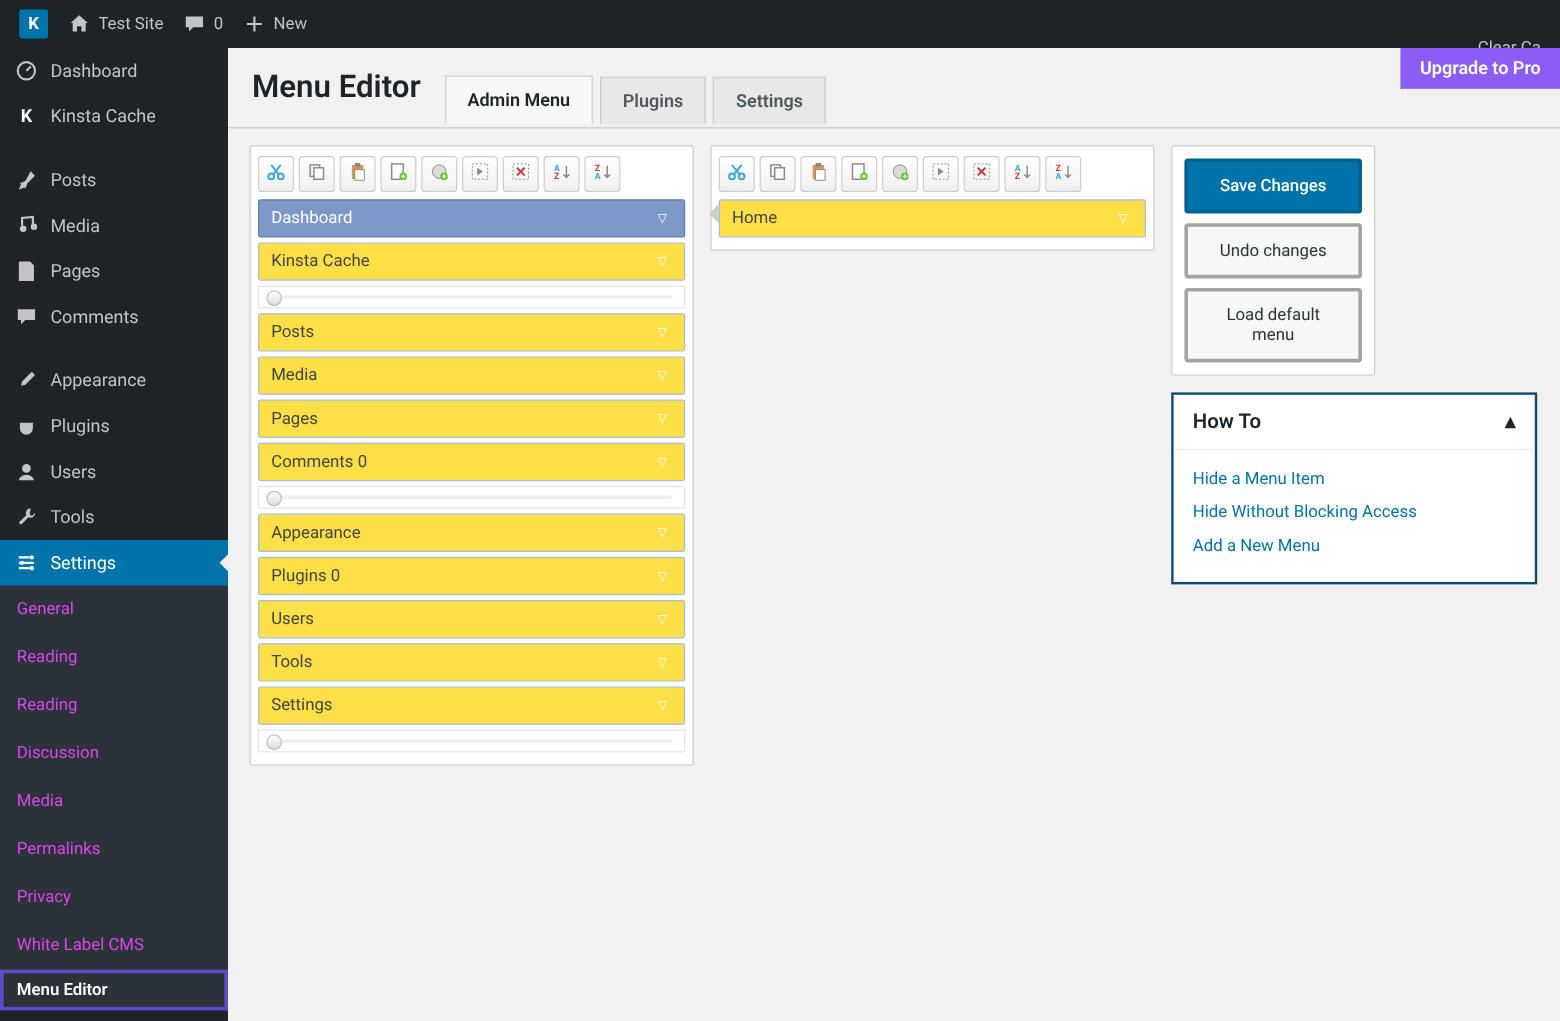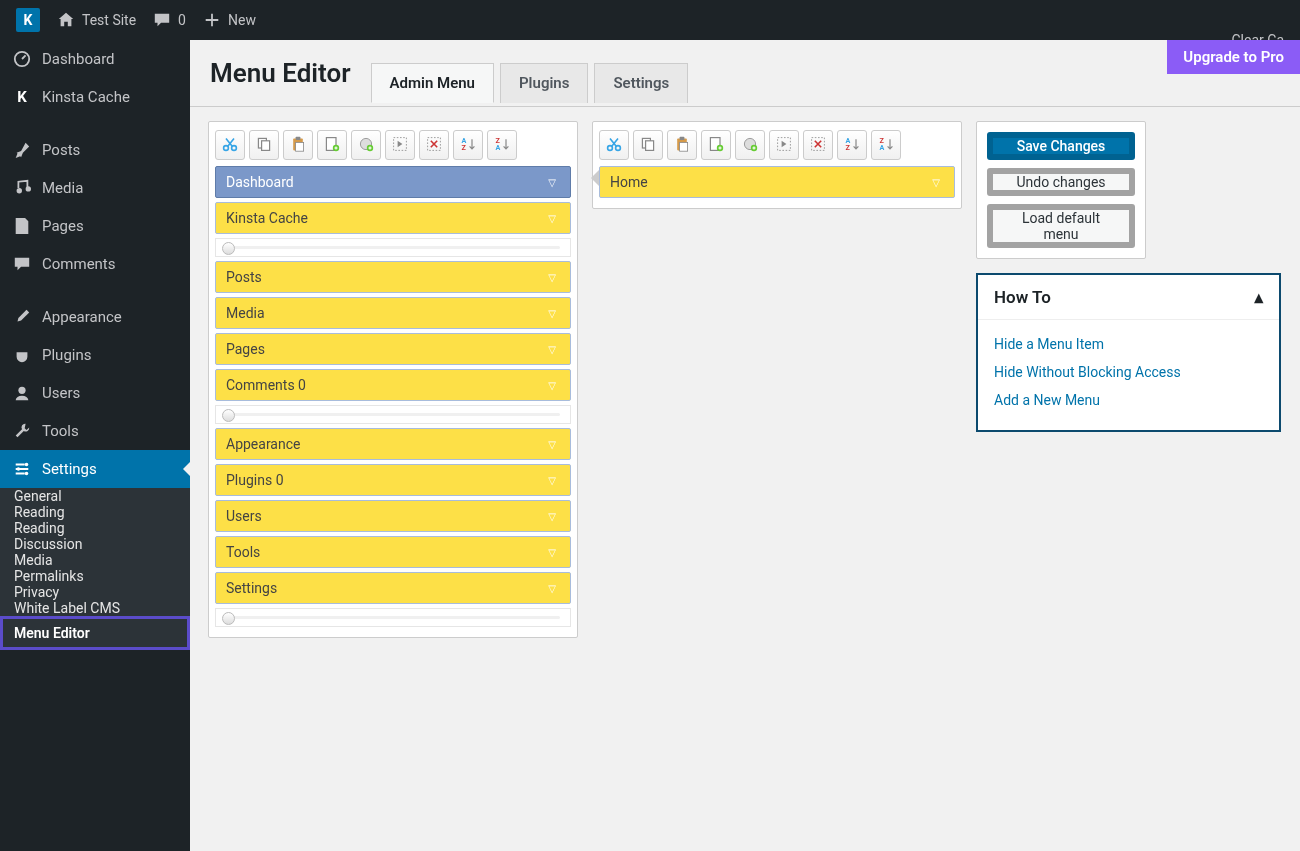--- a/index.html
+++ b/index.html
@@ -13,51 +13,51 @@
 .admin-bar-right { margin-left: auto; margin-top: 40px; }
 
 
 .sidebar { position: absolute; left: 0; top: 40px; width: 190px; background: #1d2327; height: calc(100% - 40px); color: #c3c4c7; font-size: 15px; }
 .sidebar-item { display: flex; align-items: center; padding: 9px 12px; cursor: pointer; position: relative; }
 .sidebar-item.active { background: #0073aa; color: #fff; }
 .sidebar-item.active::after { content: ''; position: absolute; right: -1px; top: 50%; transform: translateY(-50%); border: 8px solid transparent; border-right-color: #f1f1f1; }
 .sidebar-item .icon { width: 20px; height: 20px; margin-right: 10px; display: inline-flex; align-items: center; justify-content: center; }
 .sidebar-sep { height: 15px; }
 .sidebar-sub { background: #2c3338; }
-.sidebar-subitem { padding: 0 14px; cursor: pointer; color: #e5e5e5; font-size: 14px; }
+.sidebar-subitem { padding: 12px 14px; cursor: pointer; color: #d946ef; font-size: 14px; }
 .sidebar-subitem.highlighted { border: 3px solid #5b4cca; color: #fff; font-weight: 600; padding: 6px 11px;}
 .k-logo-side { background: transparent; color: #fff; font-weight: bold; width: 20px; text-align: center;}
 
 
 .content { position: absolute; left: 190px; top: 40px; right: 0; bottom: 0; padding: 0; }
 .upgrade-btn { position: absolute; right: 0; top: 0; background: #8b5cf6; color: #fff; padding: 8px 16px; font-weight: 600; font-size: 15px; cursor: pointer; }
 .page-header { display: flex; align-items: center; padding: 18px 20px 0 20px; border-bottom: 1px solid #ccc; position: relative;}
 .page-title { font-size: 26px; font-weight: 600; color: #1d2327; margin-right: 20px; padding-bottom: 18px;}
-.tabs { display: flex; }
+.tabs { display: flex; align-items: center; }
 .tab { padding: 10px 18px; border: 1px solid #ccc; background: #e8e8e8; color: #50575e; cursor: pointer; margin-right: 6px; font-size: 15px; font-weight: 600; border-bottom: none; position: relative; bottom: -1px;}
 .tab.active { background: #f6f7f7; color: #1d2327; border-bottom: 1px solid #f6f7f7; }
 
 .editor-row { display: flex; padding: 14px 18px; gap: 14px; align-items: flex-start; }
 .editor-panel { background: #fff; border: 1px solid #ccc; padding: 6px; border-radius: 2px; }
 .editor-panel.left { width: 370px; }
 .editor-panel.middle { width: 370px; position: relative; }
 .editor-panel.middle::before { content: ''; position: absolute; left: -10px; top: 48px; border: 8px solid transparent; border-right-color: #ccc;}
 
 .toolbar { display: flex; gap: 4px; padding: 2px 0 6px 0; flex-wrap: wrap;}
 .tool-btn { width: 30px; height: 30px; border: 1px solid #ccc; border-radius: 3px; background: linear-gradient(#fff,#f0f0f0); cursor: pointer; display: flex; align-items: center; justify-content: center; font-size: 13px; color: #555;}
 
 .menu-item { background: #fde047; border: 1px solid #a8bcdc; border-radius: 2px; padding: 7px 10px; margin-bottom: 4px; display: flex; align-items: center; justify-content: space-between; color: #444; cursor: pointer; font-size: 14px;}
 .menu-item.selected { background: #7b98c9; color: #fff; border-color: #5f7ca9;}
 .menu-item .dropdown-arrow { width: 16px; height: 16px; border: 1px solid transparent; border-radius: 2px; display: flex; align-items: center; justify-content: center; color: #fff; font-size: 10px;}
 .menu-item .dropdown-arrow::before { content: '▽'; }
 .menu-sep { padding: 7px 10px; margin-bottom: 4px; border: 1px solid #e6e6e6; }
 .menu-sep .sep-line { height: 3px; background: #f0f0f0; border-radius: 10px; position: relative;}
 .menu-sep .sep-line::before { content: ''; position: absolute; left: -4px; top: -4px; width: 11px; height: 11px; background: linear-gradient(#fff,#ddd); border: 1px solid #bbb; border-radius: 50%;}
 
-.btn { padding: 0 16px; border: 6px solid #a3a3a3; background: #f6f7f7; color: #2c3338; border-radius: 3px; cursor: pointer; font-size: 14px; width: 100%; margin-bottom: 8px;}
+.btn { padding: 12px 16px; border: 3px solid #a3a3a3; background: #f6f7f7; color: #2c3338; border-radius: 3px; cursor: pointer; font-size: 14px; width: 100%; margin-bottom: 8px;}
 .btn.primary { background: #0073aa; border-color: #006291; color: #fff; font-weight: 500;}
 
 .howto-panel { background: #fff; border: 2px solid #0c4a6e; width: 305px;}
 .howto-header { padding: 12px 16px; font-size: 17px; font-weight: 600; color: #1d2327; display: flex; justify-content: space-between; align-items: center; border-bottom: 1px solid #eee; cursor: pointer;}
 .howto-body { padding: 10px 0 16px 16px;}
 .howto-link { color: #0073aa; font-size: 14px; padding: 6px 0; cursor: pointer; display:block;}
 
 svg { fill: currentColor; }
 </style>
 </head>

